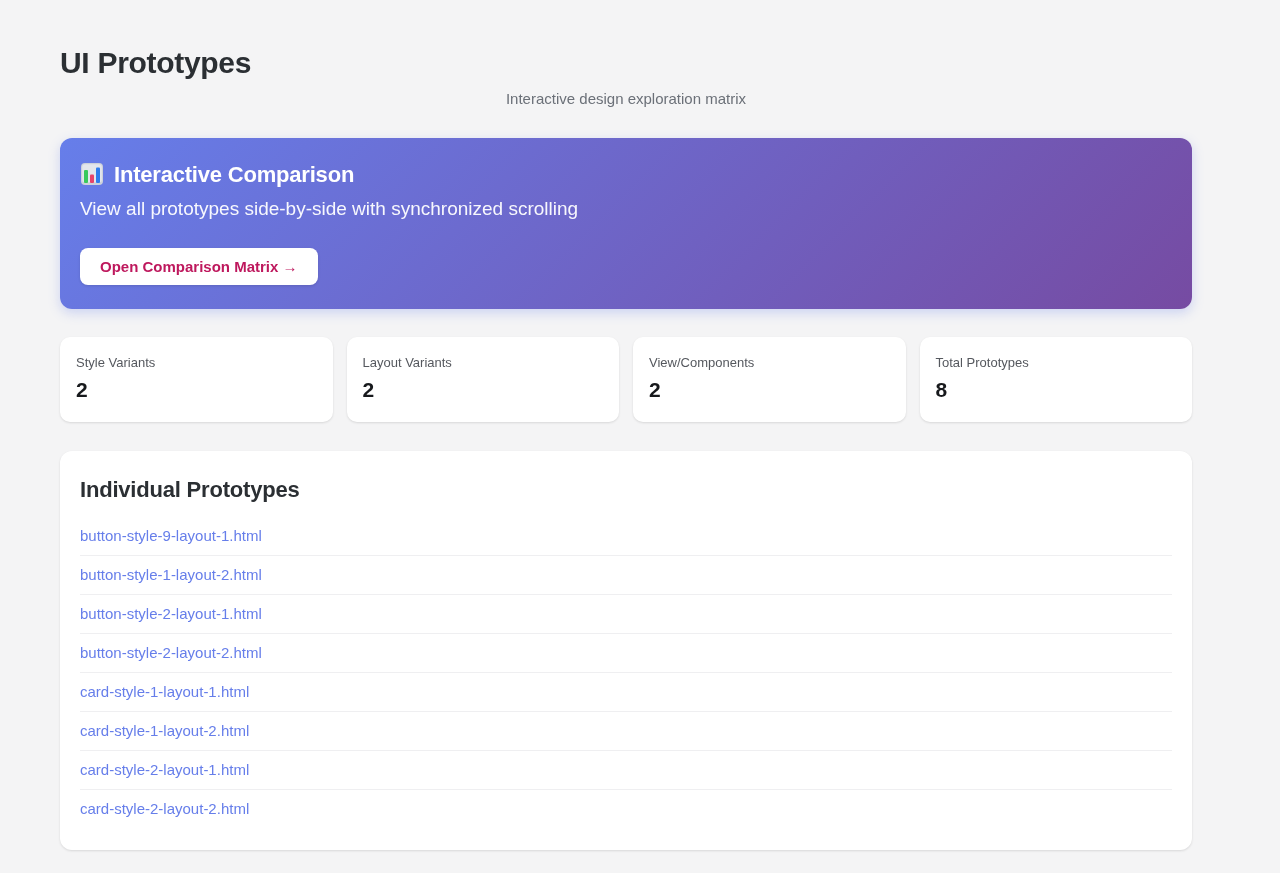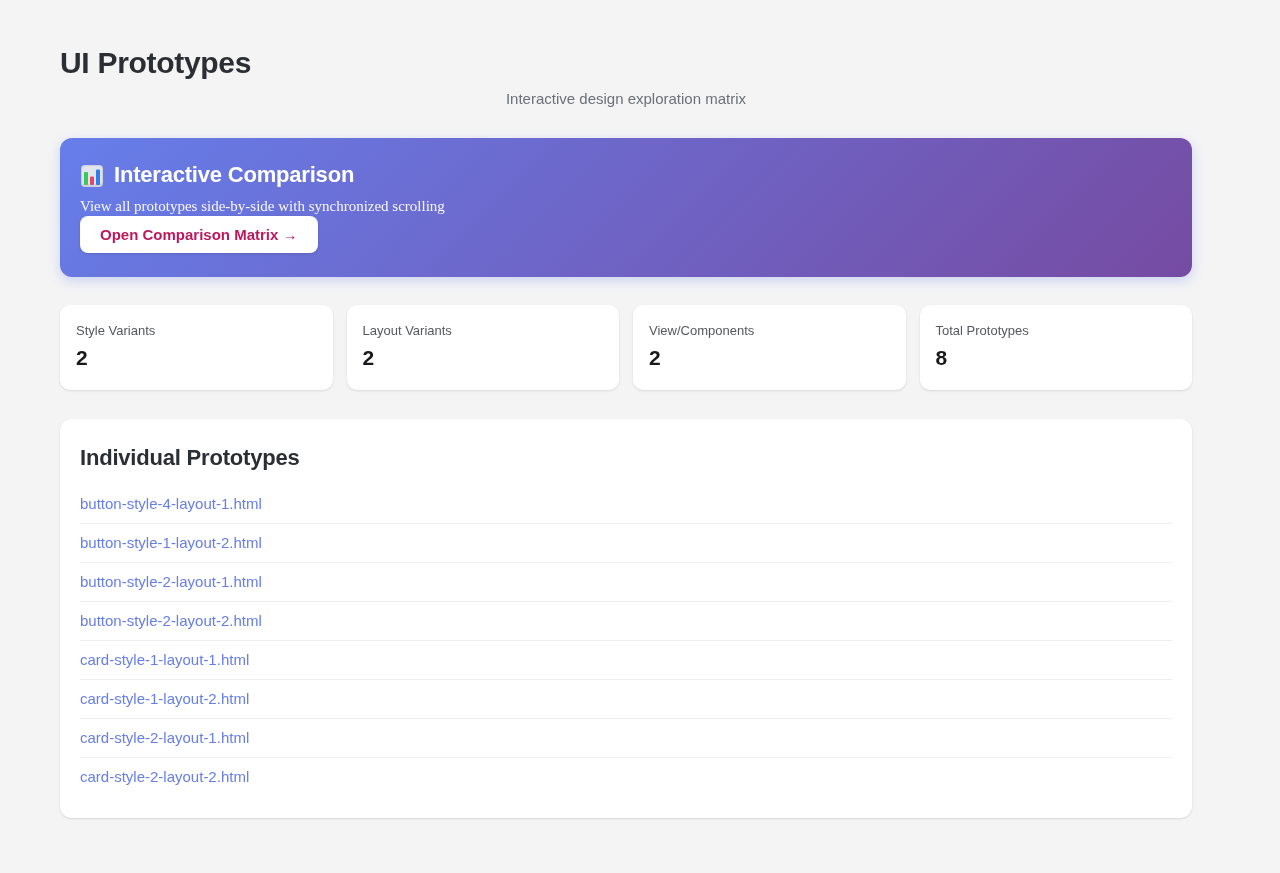--- a/index.html
+++ b/index.html
@@ -28,35 +28,34 @@
   }
   .banner {
     background: linear-gradient(135deg, #667eea 0%, #764ba2 100%);
     border-radius: 12px;
     padding: 24px 20px;
     color: #ffffff;
     box-shadow: 0 4px 12px rgba(102, 126, 234, 0.28);
   }
   .banner-title-row {
     display: flex;
-    align-items: flex-end;
+    align-items: flex-start;
     gap: 10px;
     margin-bottom: 10px;
   }
   .banner-title {
     font-size: 22px;
     font-weight: 700;
     letter-spacing: -0.2px;
   }
   .bar-chart-icon { width: 24px; height: 24px; display: inline-block; flex: 0 0 auto; }
   .banner-desc {
-    font-size: 15px;
+    font-size: 19px;
     color: rgba(255,255,255,0.95);
-    margin-bottom: 1px;
-    font-family: Liberation Serif, serif;
+    margin-bottom: 28px;
   }
   .banner-btn {
     display: inline-block;
     background: #ffffff;
     color: #be185d;
     border: none;
     border-radius: 8px;
     padding: 10px 20px;
     font-size: 15px;
     font-weight: 700;
@@ -155,21 +154,21 @@
     <div class="stat-card">
       <div class="stat-label">Total Prototypes</div>
       <div class="stat-value">8</div>
     </div>
   </div>
 
   <div class="prototypes-card">
     <h2 class="prototypes-heading">Individual Prototypes</h2>
     <ul class="proto-list">
       <li>
-          <a>button-style-4-layout-1.html</a>
+          <a>button-style-9-layout-1.html</a>
         </li>
       <li>
           <a>button-style-1-layout-2.html</a>
         </li>
       <li>
           <a>button-style-2-layout-1.html</a>
         </li>
       <li>
           <a>button-style-2-layout-2.html</a>
         </li>

